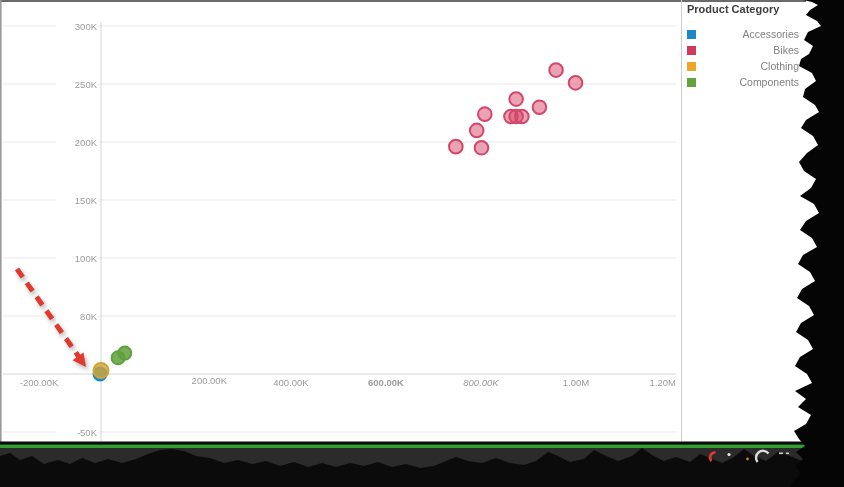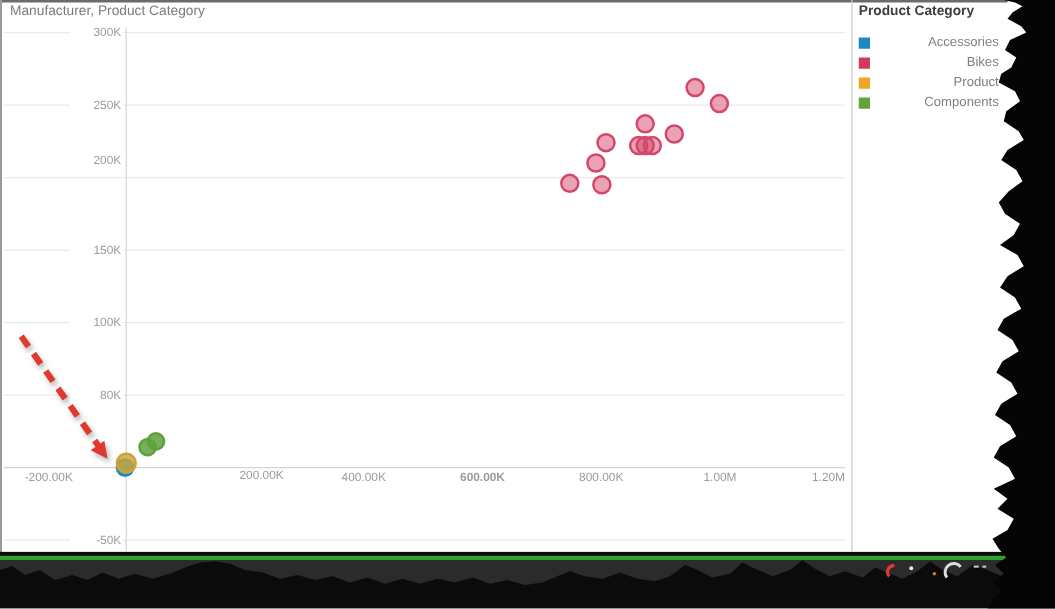--- a/index.html
+++ b/index.html
@@ -83,52 +83,51 @@
         <circle cx="747.5" cy="459" r="1.4" fill="#C8802F"></circle>
         <path d="M 757.5 462 A 6.5 6.5 0 0 1 768.5 453.5" stroke="#dcdcdc" stroke-width="2.4" fill="none"></path>
         <rect x="779" y="452.5" width="4" height="1.6" fill="#cfcfcf"></rect>
         <rect x="786" y="452.5" width="3" height="1.6" fill="#cfcfcf"></rect>
       </g>
     </g>
 
     <path fill="#050505" d="M803,0 L844,0 L844,487 L790,487 L794,480 L801,474 L795,466 L803,459 L796,452 L805,446 L799,439 L794,431 L806,424 L811,415 L798,407 L806,399 L795,391 L812,383 L807,374 L795,366 L800,357 L813,349 L808,340 L796,332 L801,323 L814,315 L809,306 L797,298 L802,289 L815,281 L810,272 L798,264 L803,255 L817,247 L812,238 L800,230 L806,221 L819,213 L814,204 L800,196 L811,188 L816,179 L804,171 L799,162 L807,153 L818,145 L813,136 L801,128 L806,120 L819,112 L815,105 L803,97 L805,89 L816,81 L812,73 L799,66 L801,59 L809,54 L813,46 L804,40 L808,32 L821,26 L817,21 L806,15 L810,10 L818,5 L812,2 Z"></path>
   </svg>
 
-  <div class="chart-title">Manufacturer, Product Category</div>
   <div class="ticklayer" id="ticks">
       <div class="ytick" style="left: 56px; top: 20.5px;">300K</div>
       <div class="ytick" style="left: 56px; top: 78.5px;">250K</div>
-      <div class="ytick" style="left: 56px; top: 123px;">200K</div>
+      <div class="ytick" style="left: 56px; top: 137px;">200K</div>
       <div class="ytick" style="left: 56px; top: 194.5px;">150K</div>
       <div class="ytick" style="left: 56px; top: 252.5px;">100K</div>
       <div class="ytick" style="left: 56px; top: 310.5px;">80K</div>
       <div class="ytick" style="left: 56px; top: 426.5px;">-50K</div>
       <div class="xtick" style="left: 8px; text-align: center; top: 377px;">-200.00K</div>
       <div class="xtick" style="left: 165px; text-align: right; top: 375px;">200.00K</div>
       <div class="xtick" style="left: 260px; text-align: center; top: 377px;">400.00K</div>
       <div class="xtick" style="left: 355px; text-align: center; top: 377px; font-weight: bold;">600.00K</div>
-      <div class="xtick" style="left: 450px; text-align: center; top: 377px;">800.00K</div>
+      <div class="xtick" style="left: 450px; text-align: center; top: 377px; font-style: italic;">800.00K</div>
       <div class="xtick" style="left: 545px; text-align: center; top: 377px;">1.00M</div>
       <div class="xtick" style="left: 614px; text-align: right; top: 377px;">1.20M</div>
     </div>
 
   <div class="legend">
     <div class="legend-title">Product Category</div>
     <div id="legend-items">
         <div class="legend-item">
           <span class="legend-swatch" style="background: rgb(30, 136, 197);"></span>
           <span class="legend-label">Accessories</span>
         </div>
         <div class="legend-item">
           <span class="legend-swatch" style="background: rgb(210, 58, 92);"></span>
           <span class="legend-label">Bikes</span>
         </div>
         <div class="legend-item">
           <span class="legend-swatch" style="background: rgb(239, 165, 40);"></span>
-          <span class="legend-label">Product</span>
+          <span class="legend-label">Clothing</span>
         </div>
         <div class="legend-item">
           <span class="legend-swatch" style="background: rgb(98, 163, 62);"></span>
           <span class="legend-label">Components</span>
         </div>
       </div>
   </div>
 
 </div>
 

